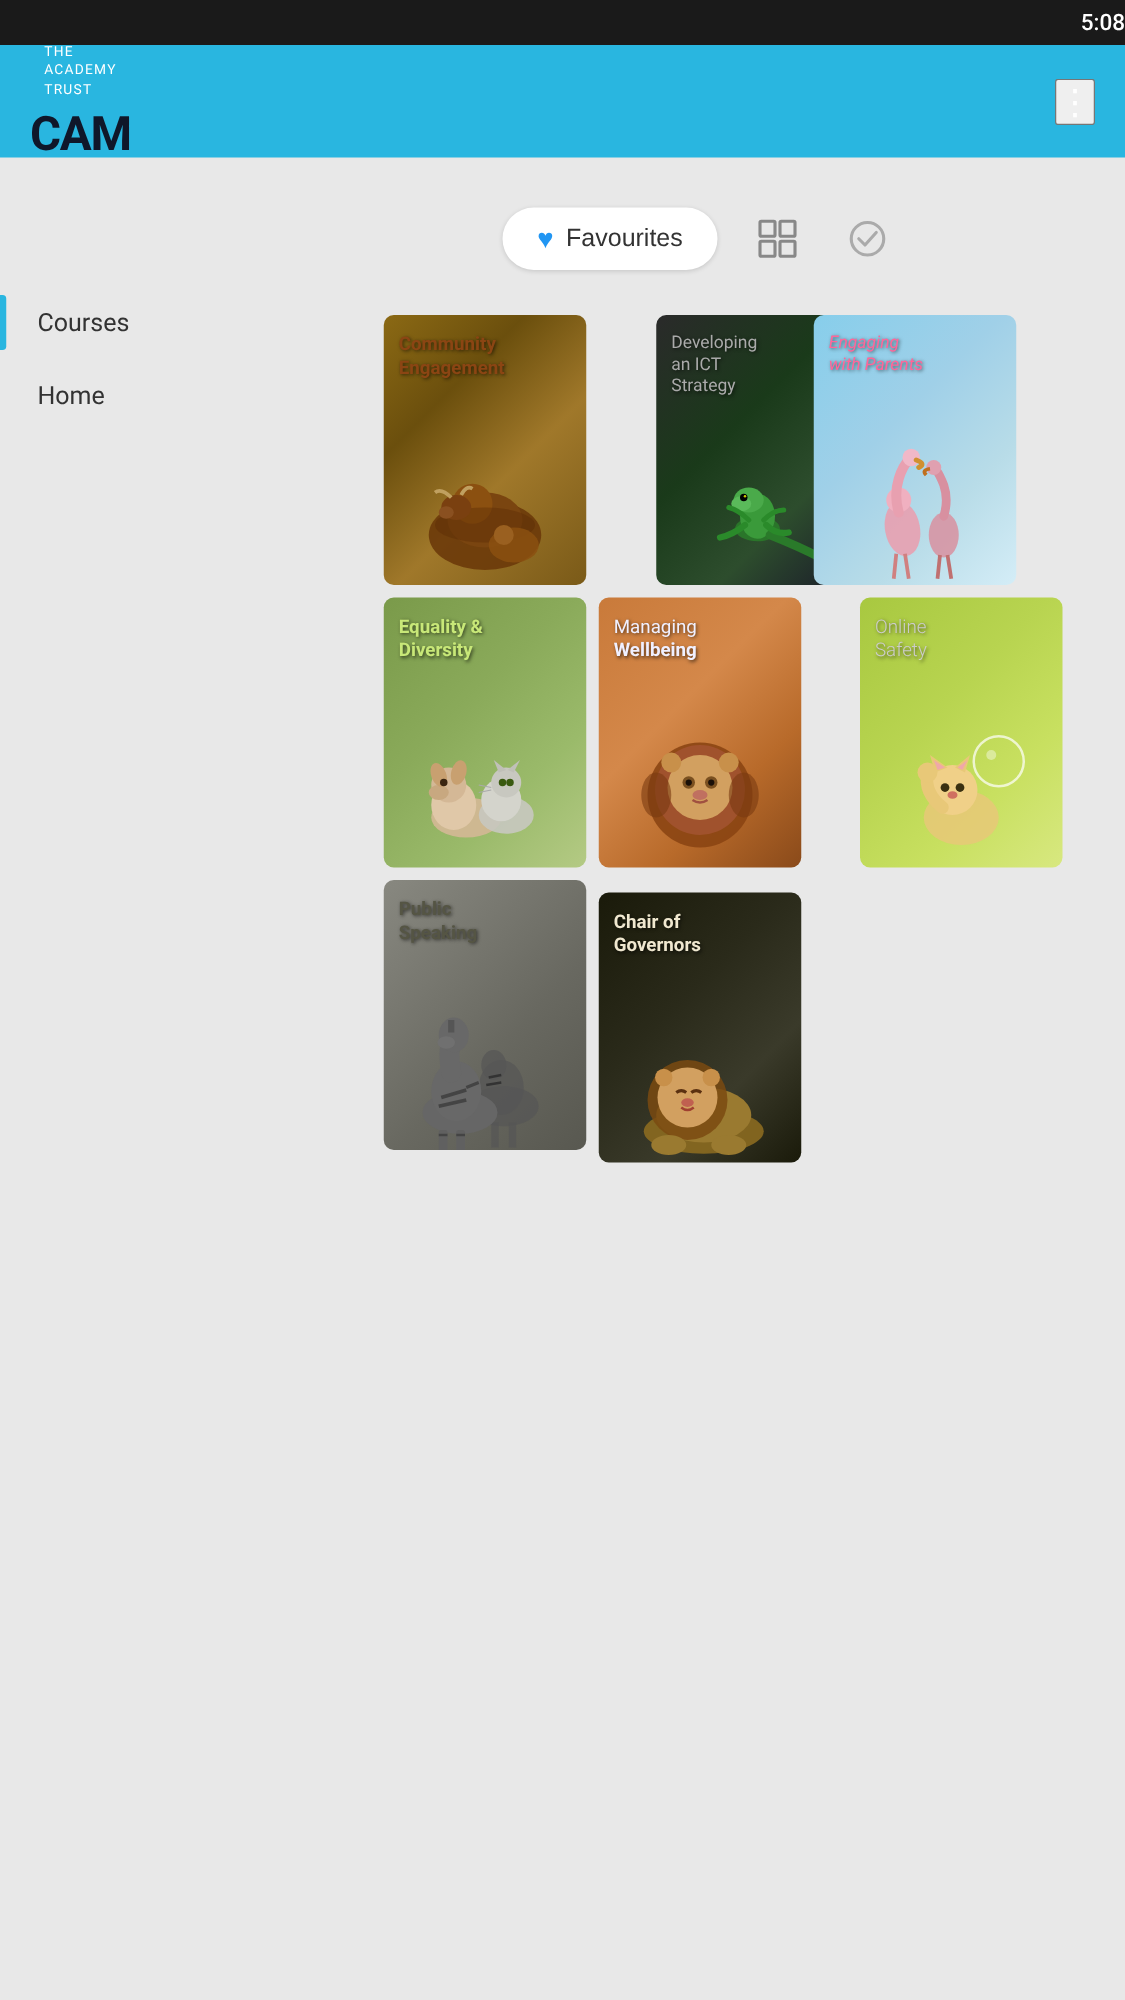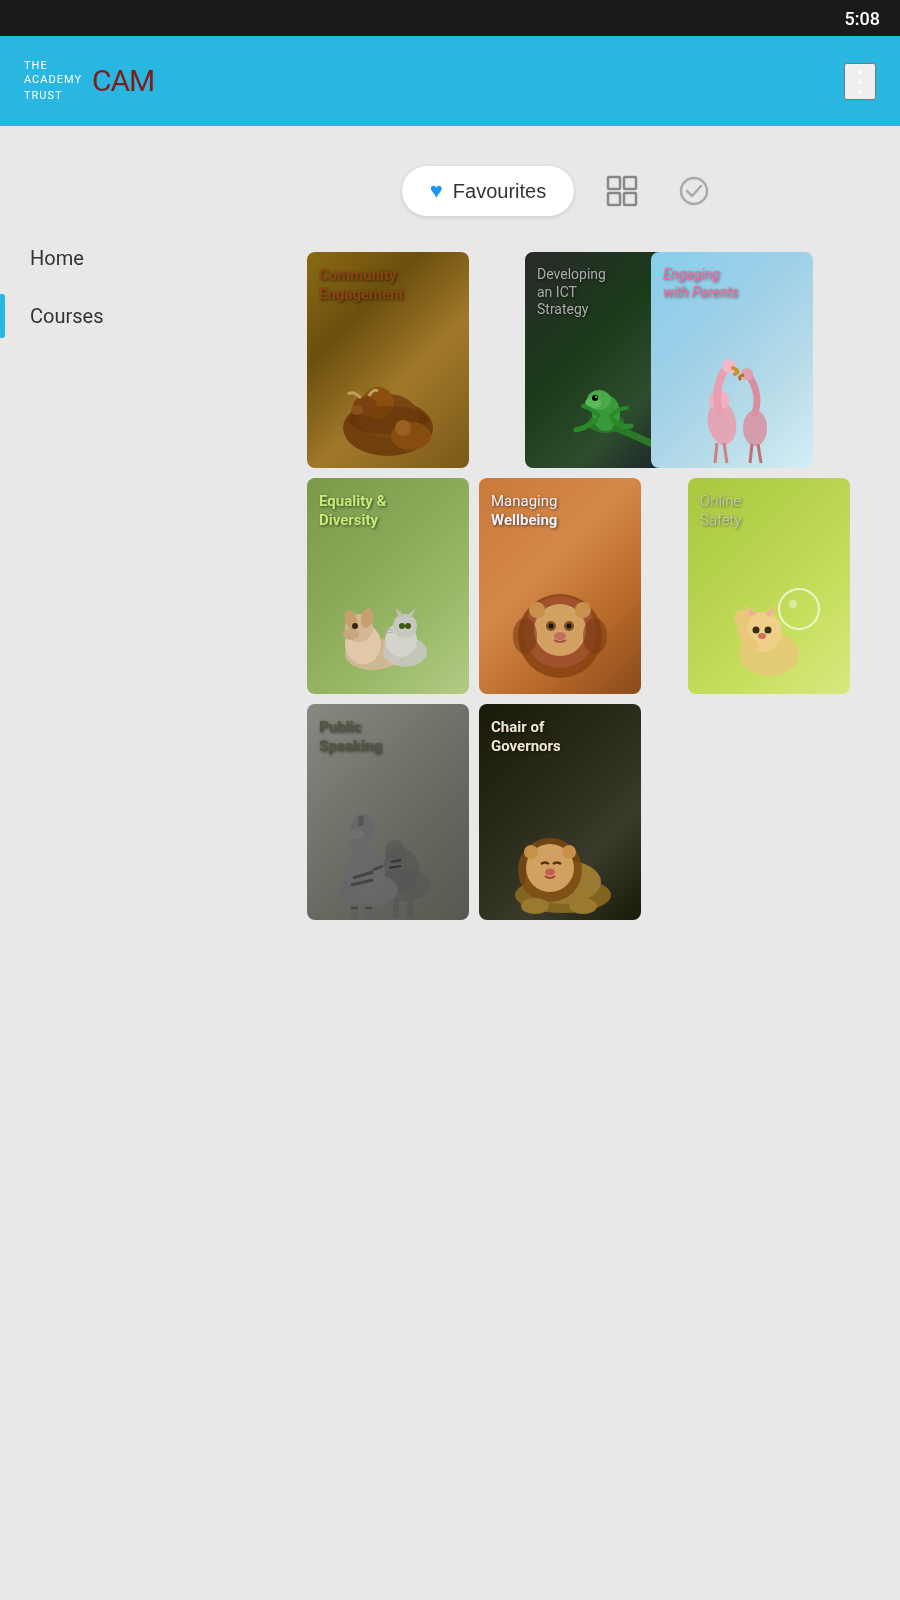--- a/index.html
+++ b/index.html
@@ -13,21 +13,20 @@
     }
 
     
     .status-bar {
       width: 100%;
       height: 36px;
       background-color: #1a1a1a;
       display: flex;
       align-items: center;
       justify-content: flex-end;
-      padding-right: 20px;
       text-align: center;
     }
     .status-bar-time {
       color: #ffffff;
       font-size: 18px;
       font-weight: 500;
     }
 
     
     .app-bar {
@@ -36,32 +35,33 @@
       background-color: #29b6e0;
       display: flex;
       align-items: center;
       justify-content: space-between;
       padding: 0 24px;
     }
     .app-bar-logo {
       display: flex;
       align-items: center;
       gap: 10px;
+      flex-direction: column;
     }
     .logo-the {
       color: #ffffff;
       font-size: 11px;
       font-weight: 400;
       letter-spacing: 1px;
       line-height: 1.2;
     }
     .logo-cam {
-      color: #7f1d1d;
-      font-size: 30px;
-      font-weight: 400;
+      color: #0f172a;
+      font-size: 38px;
+      font-weight: 700;
       letter-spacing: -1px;
       line-height: 1;
     }
     .logo-academy {
       color: #ffffff;
       font-size: 11px;
       font-weight: 400;
       letter-spacing: 1px;
       line-height: 1.4;
     }
@@ -197,20 +197,21 @@
     .card-online {
       background: linear-gradient(135deg, #a8c840 0%, #b8d450 40%, #c8e060 70%, #d8e880 100%);
       margin-left: 37px;
     }
     .card-public {
       background: linear-gradient(135deg, #888880 0%, #787870 30%, #686860 60%, #585850 100%);
       padding-left: 44px;
     }
     .card-chair {
       background: linear-gradient(135deg, #1a1a0a 0%, #2a2a1a 40%, #3a3a2a 70%, #1a1a0a 100%);
+      margin-top: 10px;
     }
 
     .card-title {
       position: absolute;
       top: 14px;
       left: 12px;
       right: 12px;
       font-size: 15px;
       font-weight: 700;
       line-height: 1.25;
@@ -254,25 +255,25 @@
       <span class="logo-academy">TRUST</span>
     </div>
     <span class="logo-cam">CAM</span>
   </div>
   <button class="app-bar-menu-icon">⋮</button>
 </div>
 
 <div class="content">
 
   <div class="sidebar">
+    <div class="sidebar-item active">
+      <span>Courses</span>
+    </div>
     <div class="sidebar-item">
       <span>Home</span>
-    </div>
-    <div class="sidebar-item active">
-      <span>Courses</span>
     </div>
   </div>
 
   <div class="main">
 
     <div class="filter-bar">
       <button class="favourites-btn">
         <span class="heart-icon">♥</span>
         <span>Favourites</span>
       </button>

